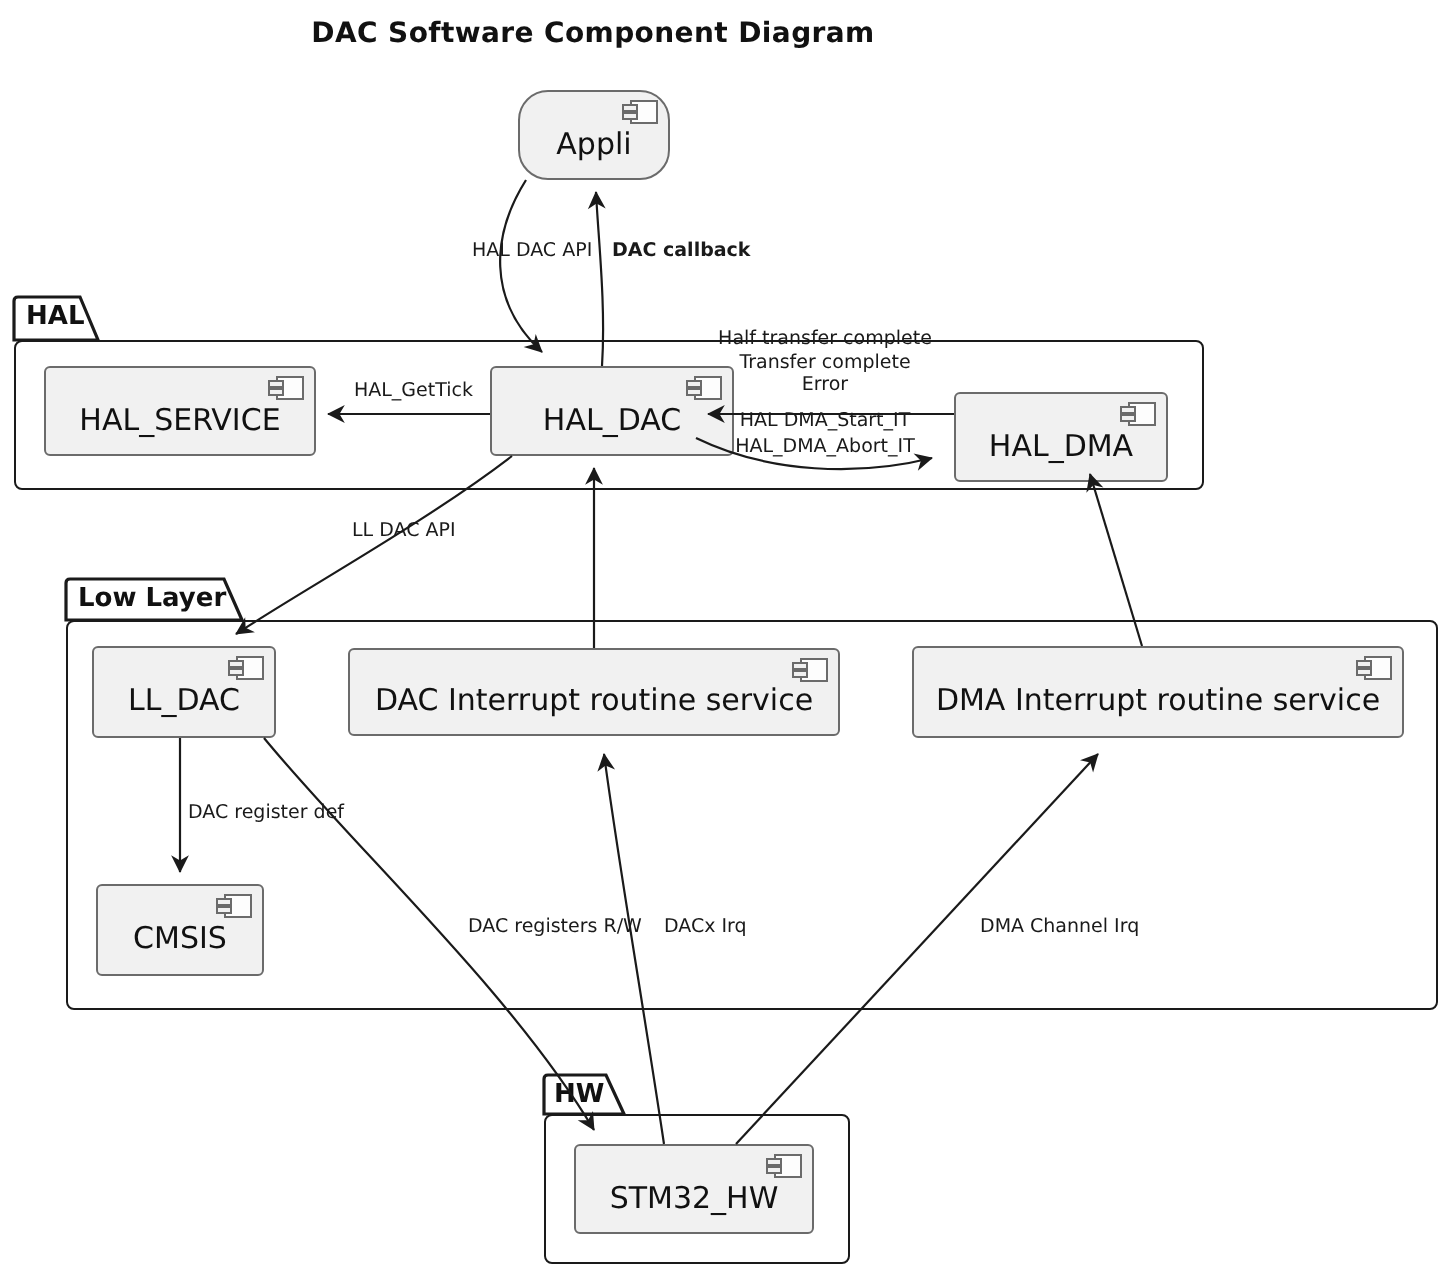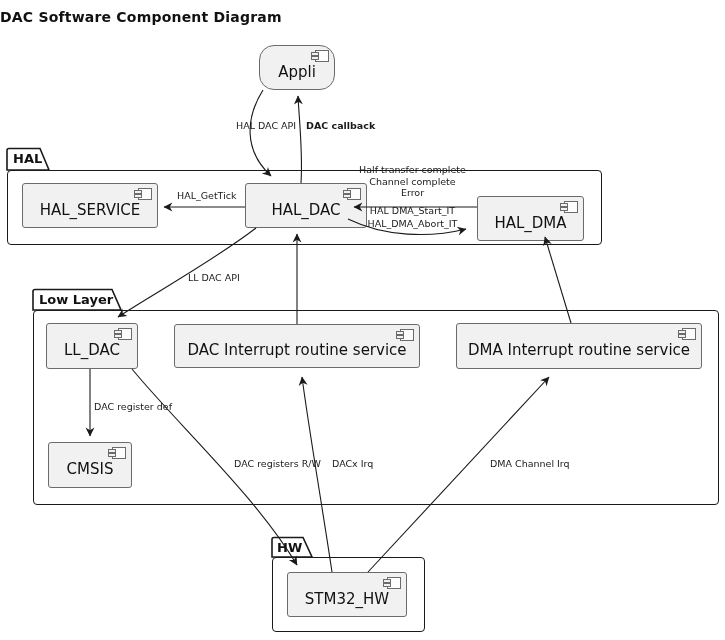--- a/index.html
+++ b/index.html
@@ -4,21 +4,21 @@
 <style>
   html,body{margin:0;padding:0;background:#ffffff;}
   #stage{
     position:relative;width:725px;height:640px;overflow:hidden;
     background:#ffffff;
     font-family:"DejaVu Sans","Liberation Sans",sans-serif;
     color:#111;
   }
   .abs{position:absolute;}
   #title{
-    left:0;top:9px;width:593px;text-align:left;
+    left:0;top:9px;width:593px;text-align:center;
     font-size:14px;font-weight:bold;letter-spacing:.2px;
   }
   
   .pkg-body{
     position:absolute;border:1.6px solid #1a1a1a;border-radius:4px;
     background:transparent;
   }
   .pkg-label{
     position:absolute;font-size:13px;font-weight:bold;white-space:nowrap;
   }
@@ -163,28 +163,28 @@
       <path d="M571,323 L545,237" marker-end="url(#arw)"></path>
     </g>
   </svg>
 
   <div class="elabel" style="left:236px;top:120px;">HAL DAC API</div>
   <div class="elabel" style="left:306px;top:120px;font-weight:bold;">DAC callback</div>
   <div class="elabel" style="left:177px;top:190px;">HAL_GetTick</div>
 
   <div class="elabel center" style="left:340px;top:164px;width:145px;">
     <div>Half transfer complete</div>
-    <div>Channel complete</div>
+    <div>Transfer complete</div>
     <div>Error</div>
   </div>
 
   <div class="elabel center" style="left:340px;top:204px;width:145px;line-height:13px;">
     <div>HAL DMA_Start_IT</div>
     <div>HAL_DMA_Abort_IT</div>
   </div>
 
-  <div class="elabel" style="left:188px;top:260px;margin-top:12px;">LL DAC API</div>
+  <div class="elabel" style="left:176px;top:260px;">LL DAC API</div>
   <div class="elabel" style="left:94px;top:401px;">DAC register def</div>
   <div class="elabel" style="left:234px;top:458px;">DAC registers R/W</div>
   <div class="elabel" style="left:332px;top:458px;">DACx Irq</div>
   <div class="elabel" style="left:490px;top:458px;text-align:right;">DMA Channel Irq</div>
 
 </div>
 
 </body></html>

